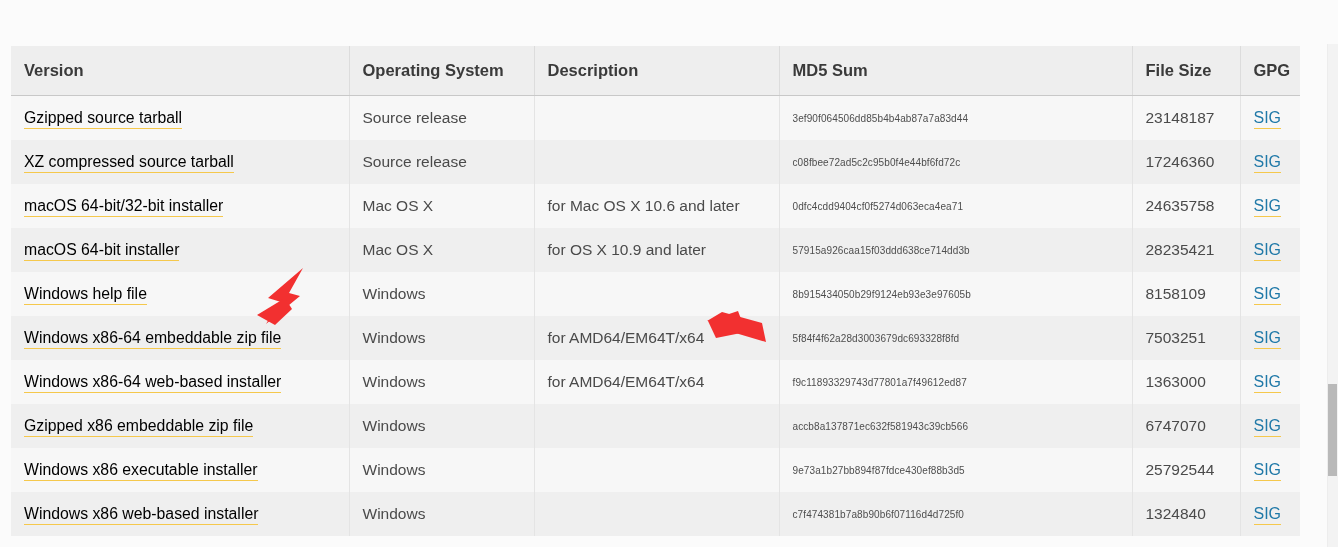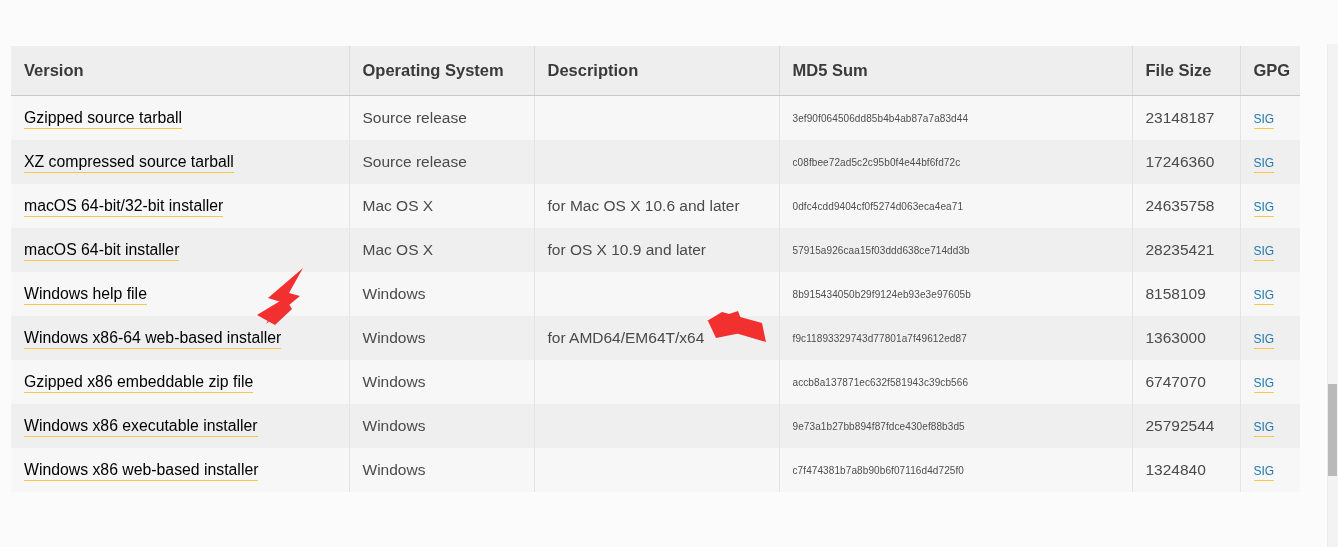--- a/index.html
+++ b/index.html
@@ -98,21 +98,21 @@
     text-decoration: none;
     border-bottom: 1.5px solid #f5c84c;
     padding-bottom: 2px;
     font-size: 15.8px;
   }
   table.downloads a.sig-link {
     color: #2079a8;
     text-decoration: none;
     border-bottom: 1.5px solid #f5c84c;
     padding-bottom: 2px;
-    font-size: 12px;
+    font-size: 16px;
   }
 
   
   .table-bottom-edge {
     position: absolute;
     left: 11px;
     top: 510px;
     width: 1289px;
     height: 1px;
     background: #ececec;
@@ -231,20 +231,28 @@
           </tr>
           <tr>
             <td><a class="dl-link">Windows help file</a></td>
             <td>Windows</td>
             <td></td>
             <td class="cell-md5">8b915434050b29f9124eb93e3e97605b</td>
             <td>8158109</td>
             <td><a class="sig-link">SIG</a></td>
           </tr>
           <tr>
+            <td><a class="dl-link">Windows x86-64 embeddable zip file</a></td>
+            <td>Windows</td>
+            <td>for AMD64/EM64T/x64</td>
+            <td class="cell-md5">5f84f4f62a28d3003679dc693328f8fd</td>
+            <td>7503251</td>
+            <td><a class="sig-link">SIG</a></td>
+          </tr>
+          <tr>
             <td><a class="dl-link">Windows x86-64 web-based installer</a></td>
             <td>Windows</td>
             <td>for AMD64/EM64T/x64</td>
             <td class="cell-md5">f9c11893329743d77801a7f49612ed87</td>
             <td>1363000</td>
             <td><a class="sig-link">SIG</a></td>
           </tr>
           <tr>
             <td><a class="dl-link">Gzipped x86 embeddable zip file</a></td>
             <td>Windows</td>

